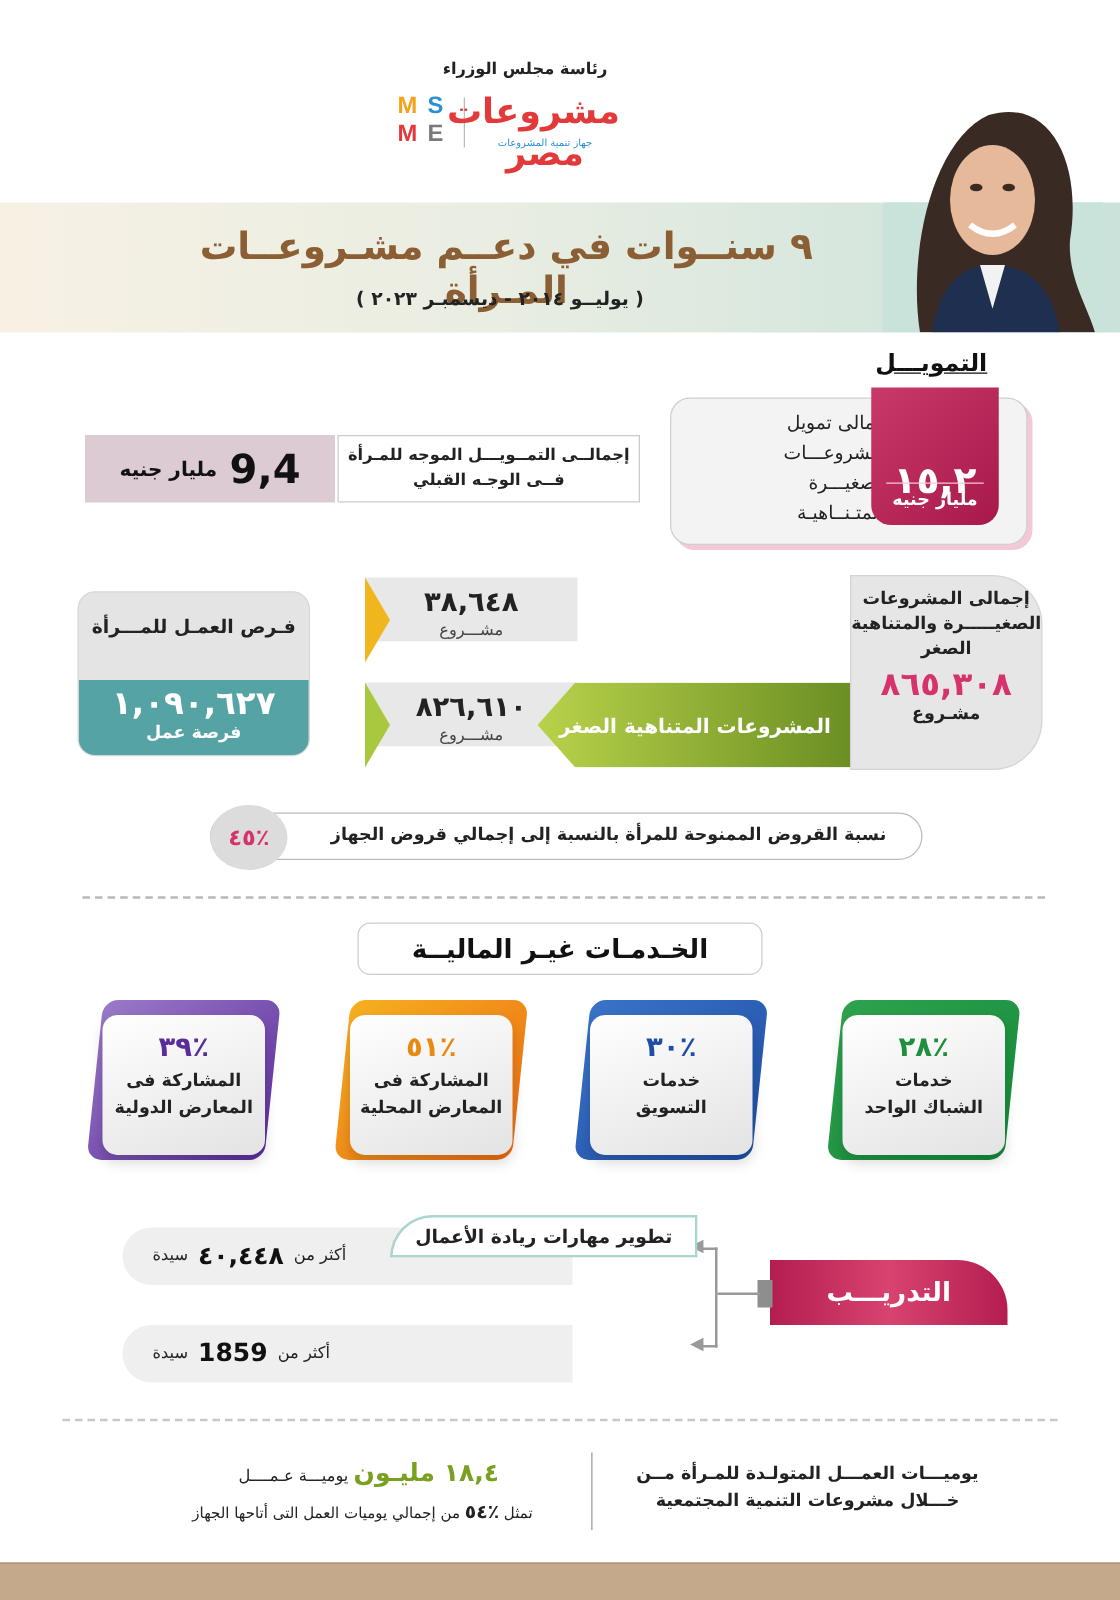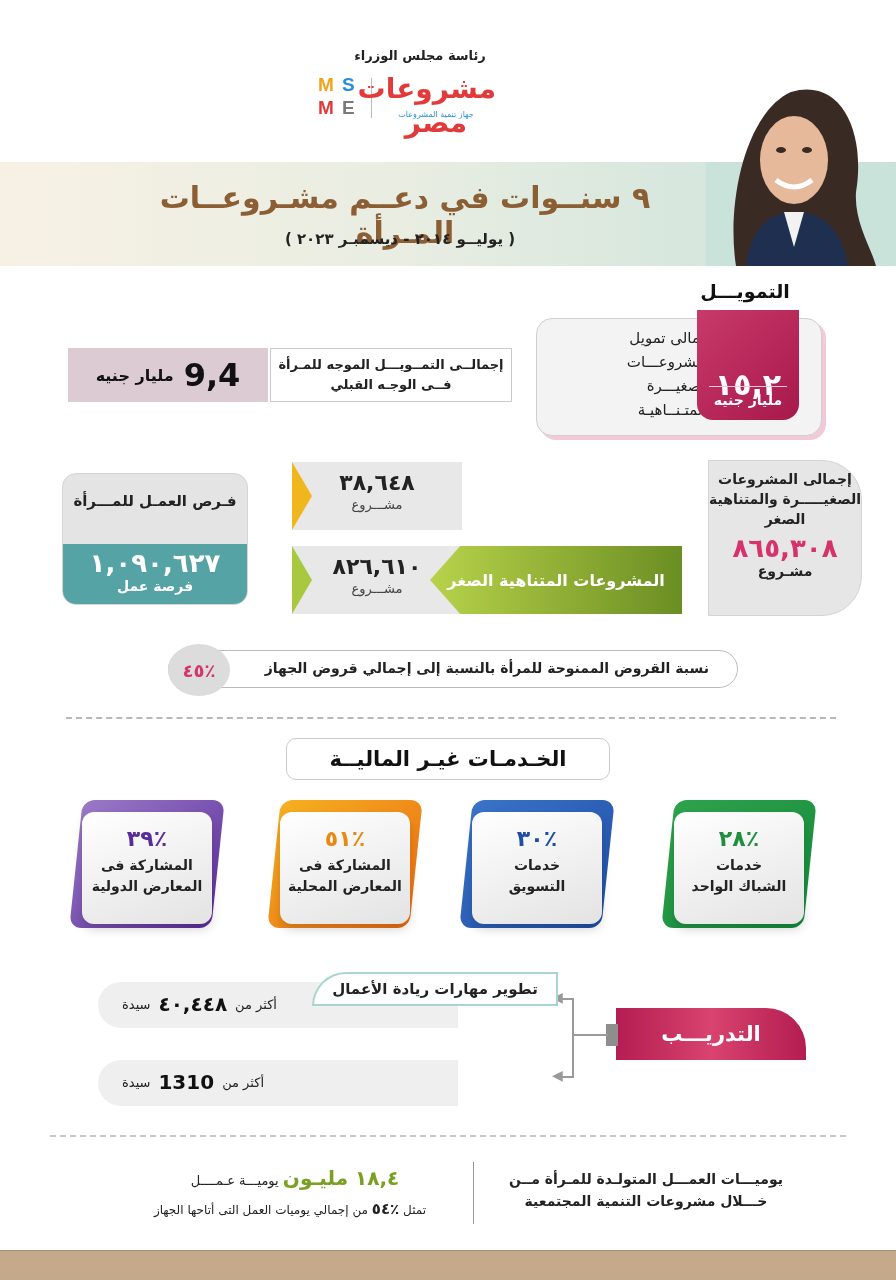--- a/index.html
+++ b/index.html
@@ -19,21 +19,21 @@
   .logo-ar { position: absolute; left: 58px; top: -2px; width: 120px; text-align: center; font-size: 28px; font-weight: bold; color: #e23a3a; direction: rtl; line-height: 34px; }
   .logo-sub { position: absolute; left: 58px; top: 36px; width: 120px; text-align: center; font-size: 8px; color: #2b8fd6; direction: rtl; }
 
   .banner { left: 0; top: 162px; width: 896px; height: 104px; background: linear-gradient(90deg, #f7f1e4 0%, #e9ede2 45%, #c9e2da 100%); }
   .banner-title { left: 110px; top: 180px; width: 590px; text-align: center; font-size: 30px; font-weight: bold; color: #8b5e34; }
   .banner-sub { left: 200px; top: 230px; width: 400px; text-align: center; font-size: 15px; font-weight: bold; color: #222; }
 
   .photo { left: 706px; top: 72px; width: 176px; height: 194px; overflow: hidden; }
 
   
-  .fin-title { left: 690px; top: 280px; width: 110px; text-align: center; font-size: 19px; font-weight: bold; color: #111; }
+  .fin-title { left: 690px; top: 280px; width: 110px; text-align: center; font-size: 19px; font-weight: bold; color: #111; text-decoration: underline; }
   .fin-card { left: 536px; top: 318px; width: 286px; height: 118px; background: #f3f3f3; border: 1px solid #cfcfcf; border-radius: 16px; box-shadow: 4px 4px 0 #f2c9d4; }
   .fin-card-text { left: 584px; top: 326px; width: 130px; font-size: 15px; line-height: 24px; font-weight: normal; color: #222; text-align: right; }
   .fin-badge { left: 697px; top: 310px; width: 102px; height: 110px; background: linear-gradient(135deg, #c83a6a, #a8194b); border-radius: 0 0 16px 16px; color: #fff; text-align: center; }
   .fin-badge-val { position: absolute; top: 20px; left: 0; width: 100%; font-size: 30px; font-weight: bold; margin-top: 37px; }
   .fin-badge-line { position: absolute; top: 76px; left: 12px; width: 78px; height: 1px; background: #f5c9d7; }
   .fin-badge-unit { position: absolute; top: 82px; left: 0; width: 100%; font-size: 14px; font-weight: bold; }
 
   .upper-egypt { left: 68px; top: 348px; width: 444px; height: 54px; }
   .ue-label { position: absolute; right: 0; top: 0; width: 242px; height: 54px; background: #fff; border: 1px solid #ccc; font-size: 13px; font-weight: bold; line-height: 20px; text-align: center; padding-top: 6px; color: #222; }
   .ue-value-box { position: absolute; left: 0; top: 0; width: 200px; height: 54px; background: #ddcbd3; display: flex; align-items: center; justify-content: center; gap: 10px; }
@@ -41,31 +41,31 @@
   .ue-unit { font-size: 16px; font-weight: bold; color: #111; }
 
   
   .jobs-card { left: 62px; top: 473px; width: 186px; height: 132px; border-radius: 14px; overflow: hidden; background: #e4e4e4; border: 1px solid #d6d6d6; }
   .jobs-title { position: absolute; top: 16px; left: 0; width: 100%; text-align: center; font-size: 15px; font-weight: bold; line-height: 22px; color: #222; }
   .jobs-bottom { position: absolute; top: 70px; left: 0; width: 100%; height: 62px; background: #56a3a6; color: #fff; text-align: center; }
   .jobs-val { font-size: 26px; font-weight: bold; margin-top: 4px; }
   .jobs-unit { font-size: 14px; font-weight: bold; }
 
   .proj-row { left: 292px; width: 390px; height: 68px; }
-  .proj-row .val-box { position: absolute; left: 0; top: 0; width: 170px; height: 68px; background: #e8e8e8; text-align: center; }
+  .proj-row .val-box { position: absolute; left: 0; top: 0; width: 170px; height: 51px; background: #e8e8e8; text-align: center; }
   .proj-row .val { font-size: 22px; font-weight: bold; color: #222; margin-top: 8px; }
   .proj-row .unit { font-size: 13px; color: #444; margin-top: 2px; }
   .proj-row .bar { position: absolute; left: 138px; top: 0; width: 252px; height: 68px; display: flex; align-items: center; justify-content: center; font-size: 16px; font-weight: bold; color: #fff; clip-path: polygon(0 50%, 12% 0, 100% 0, 100% 100%, 12% 100%); }
   .proj-row .tip { position: absolute; left: 0; top: 0; width: 20px; height: 68px; clip-path: polygon(0 0, 100% 50%, 0 100%); }
   .row-small .bar { background: linear-gradient(90deg, #f3c428, #e08a0e); }
   .row-small .tip { background: #f0b61e; }
   .row-micro .bar { background: linear-gradient(90deg, #b8d24a, #6b8e23); }
   .row-micro .tip { background: #a8c840; }
 
-  .total-card { left: 708px; top: 460px; width: 154px; height: 156px; background: #e6e6e6; border-radius: 0 40px 40px 0; border: 1px solid #d4d4d4; text-align: center; }
+  .total-card { left: 680px; top: 460px; width: 154px; height: 156px; background: #e6e6e6; border-radius: 0 40px 40px 0; border: 1px solid #d4d4d4; text-align: center; }
   .total-title { margin-top: 8px; font-size: 14px; font-weight: bold; line-height: 20px; color: #222; }
   .total-val { font-size: 26px; font-weight: bold; color: #d6336c; margin-top: 4px; }
   .total-unit { font-size: 14px; font-weight: bold; color: #222; }
 
   .loan-pill { left: 168px; top: 650px; width: 570px; height: 38px; border: 1px solid #bbb; border-radius: 20px; background: #fff; }
   .loan-text { position: absolute; right: 28px; top: 9px; font-size: 14px; font-weight: bold; color: #222; }
   .loan-circle { left: 168px; top: 644px; width: 62px; height: 52px; border-radius: 50%; background: #dcdcdc; display: flex; align-items: center; justify-content: center; font-size: 18px; font-weight: bold; color: #d6336c; }
 
   .dashed { left: 66px; top: 717px; width: 770px; border-top: 2px dashed #b8b8b8; }
 
@@ -258,21 +258,21 @@
     <b>٤٠,٤٤٨</b>
     <span>سيدة</span>
   </div>
   <div class="title-box">تطوير مهارات ريادة الأعمال</div>
 </div>
 
 <div class="abs train-item ti-2" style="top:1050px;">
   <div class="grey"></div>
   <div class="count">
     <span>أكثر من</span>
-    <b>1310</b>
+    <b>1859</b>
     <span>سيدة</span>
   </div>
 </div>
 
 <div class="abs dashed2"></div>
 
 <div class="abs ft-right">يوميـــات العمـــل المتولـدة للمـرأة مــن خـــلال مشروعات التنمية المجتمعية</div>
 <div class="abs ft-div"></div>
 <div class="abs ft-left-1">
   <b>١٨,٤ مليـون</b>

